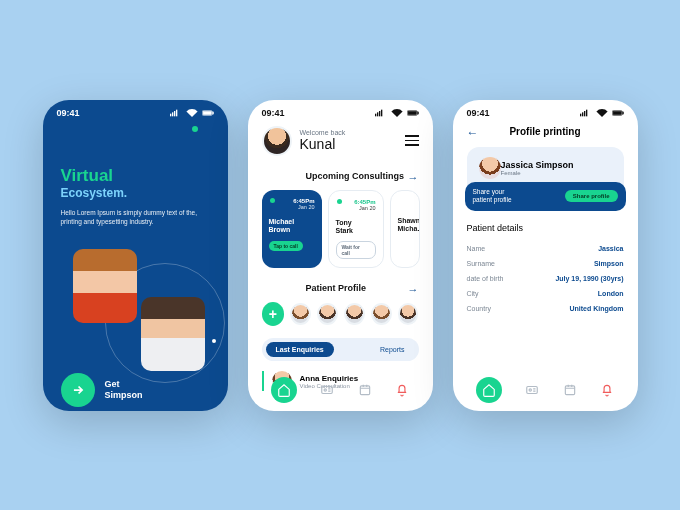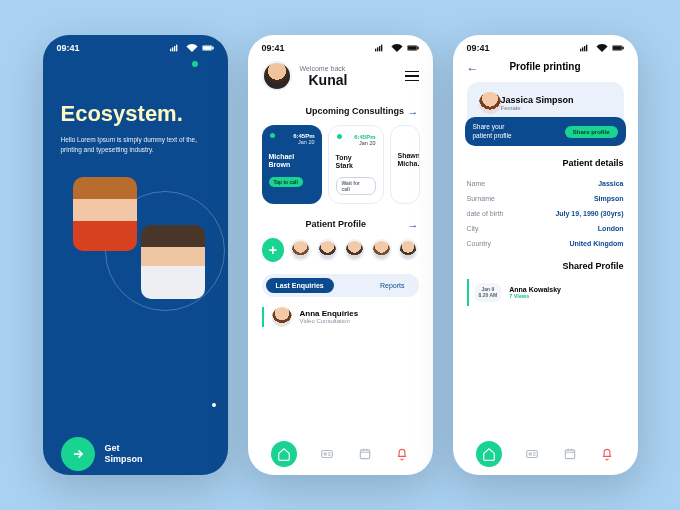--- a/index.html
+++ b/index.html
@@ -1,42 +1,42 @@
 <!DOCTYPE html>
 <html><head>
 <meta charset="utf-8">
 <style>
   * { box-sizing: border-box; margin: 0; padding: 0; font-family: -apple-system, BlinkMacSystemFont, 'Segoe UI', sans-serif; }
   body { background: #a9d1f1; width: 680px; height: 510px; display: flex; justify-content: center; align-items: center; gap: 20px; }
-  .phone { width: 185px; height: 440px; border-radius: 26px; background: #fff; position: relative; overflow: hidden; box-shadow: 0 12px 40px rgba(0,0,0,.18); }
+  .phone { width: 185px; height: 311px; border-radius: 26px; background: #fff; position: relative; overflow: hidden; box-shadow: 0 12px 40px rgba(0,0,0,.18); }
   .phone.splash { background: #0c4a8f; }
   .status-bar { display:flex; justify-content:space-between; align-items:center; padding:8px 14px 4px; font-size:9px; font-weight:600; color:#111; }
   .phone.splash .status-bar { color:#fff; }
   .signal { display:flex; align-items:center; gap:4px; font-size:8px; }
   .signal svg { width:12px; height:8px; }
   .splash-body { padding: 44px 18px 0 18px; color:#fff; position:relative; height:100%; }
   .title-line1 { color:#19d490; font-weight:700; font-size:17px; }
-  .title-line2 { color:#fef9c3; font-weight:700; font-size:22px; }
+  .title-line2 { color:#7dd3fc; font-weight:700; font-size:12px; }
   .subtitle { font-size:6.5px; line-height:1.5; margin-top:8px; max-width:150px; opacity:.9; }
   .photos { position:relative; margin-top:22px; height:140px; }
   .circle-outline { position:absolute; border:1px solid rgba(255,255,255,.25); border-radius:50%; width:120px; height:120px; top:14px; left:44px; }
   .photo { width:64px; height:74px; border-radius:10px; position:absolute; }
   .photo.a { top:0; left:12px; background:linear-gradient(180deg,#b86c2e 0 30%,#f3c7a6 30% 45%,#f3c7a6 45% 60%,#d84120 60% 100%); }
   .photo.b { top:48px; left:80px; background:linear-gradient(180deg,#4a3529 0 30%,#f0c5a2 30% 56%,#eeeff2 56% 100%); }
   .dot-green { position:absolute; width:6px; height:6px; border-radius:50%; background:#19d490; top:4px; right:30px; }
   .dot-white { position:absolute; width:4px; height:4px; border-radius:50%; background:#fff; bottom:90px; right:12px; }
   .get-started { position:absolute; bottom:26px; left:18px; display:flex; align-items:center; gap:10px; }
   .gs-btn { width:34px; height:34px; border-radius:50%; background:#19d490; display:flex; align-items:center; justify-content:center; }
   .gs-text { font-size:9px; color:#fff; line-height:1.2;font-weight:bold; }
   .dash-body { padding: 2px 14px 0 14px; }
   .user-row { display:flex; align-items:center; justify-content:space-between; margin-top:2px; }
   .user-left { display:flex; align-items:center; gap:8px; }
   .avatar { width:30px; height:30px; border-radius:50%; background:radial-gradient(circle at 50% 30%, #f1c39b 0 40%, #3a2a1e 40% 55%, #2e2524 55% 100%); border:2px solid #eef3f7; }
   .welcome { font-size:7px; color:#6b7785; }
-  .username { font-size:14px; font-weight:700; color:#111;margin-left:9px; }
+  .username { font-size:14px; font-weight:400; color:#111; }
   .menu { display:flex; flex-direction:column; gap:3px; }
   .menu span { width:14px; height:1.5px; background:#111; }
   .section-row { display:flex; justify-content:space-between; align-items:center; margin-top:14px;padding-left:44px; }
   .section-title { font-size:9px; font-weight:700; color:#111; }
   .arrow-link { color:#0c4a8f; font-size:11px; font-weight:700; }
   .cards { display:flex; gap:6px; margin-top:8px; }
   .card { border-radius:12px; padding:8px 7px; flex:0 0 60px; position:relative; }
   .card.primary { background:#0c4a8f; color:#fff; }
   .card.secondary { background:#fff; border:1px solid #e6ecf2; color:#111; flex:0 0 56px; }
   .card .dot { width:5px; height:5px; border-radius:50%; background:#19d490; position:absolute; top:8px; left:8px; }
@@ -68,21 +68,21 @@
   .detail-title { font-size:10px; font-weight:700; }
   .profile-card { margin:10px 14px 0; background:#eaf1fa; border-radius:12px; padding:10px 12px 20px; position:relative; }
   .pc-row { display:flex; align-items:center; }
   .pc-avatar { width:22px; height:22px; border-radius:50%; background:radial-gradient(circle at 50% 30%, #f3c9a8 0 42%, #7a3e1e 42% 58%, #e8dce0 58% 100%); }
   .pc-name { font-size:9px; font-weight:700; }
   .pc-sub { font-size:6px; color:#6b7785; }
   .share-bar { position:absolute; left:-2px; right:-2px; bottom:-12px; background:#0c4a8f; color:#fff; border-radius:10px; padding:6px 8px; display:flex; align-items:center; justify-content:space-between; }
   .share-text { font-size:6.5px; line-height:1.3; }
   .share-btn { background:#19d490; color:#063b24; font-size:6px; border-radius:9px; padding:3px 8px; font-weight:600; }
   .details-list { margin:24px 14px 0; }
-  .dsec-title { font-size:9px; font-weight:700; margin-bottom:8px;text-align:right; }
+  .dsec-title { font-size:9px; font-weight:400; margin-bottom:8px; }
   .drow { display:flex; justify-content:space-between; font-size:7px; padding:4px 0; }
   .drow .k { color:#7c8794; }
   .drow .v { color:#0c4a8f; font-weight:600; }
   .shared { margin:10px 14px 0; }
   .shared-card { border-left:2px solid #19d490; padding:4px 6px; display:flex; align-items:center; gap:8px; border-radius:0 8px 8px 0; }
   .sh-date { background:#f2f5f9; border-radius:6px; padding:3px 4px; font-size:5px; color:#5a6572; text-align:center; line-height:1.25; font-weight:600; }
   .sh-name { font-size:7px; font-weight:700; }
   .sh-sub { font-size:5.5px; color:#19c58b; font-weight:600; }
 </style>
 </head>
@@ -103,20 +103,21 @@
         </svg>
       <svg viewBox="0 0 22 10" fill="none" stroke="currentColor">
           <rect x="0.5" y="0.5" width="18" height="9" rx="2"></rect>
           <rect x="2" y="2" width="15" height="6" fill="currentColor"></rect>
           <rect x="19.5" y="3" width="1.5" height="4" fill="currentColor"></rect>
         </svg>
     </span>
   </div>
   <div class="splash-body">
     <span class="dot-green"></span>
+    <div class="title-line1">Virtual</div>
     <div class="title-line2">Ecosystem.</div>
     <div class="subtitle">Hello Lorem Ipsum is simply dummy text of the, printing and typesetting industry.</div>
     <div class="photos">
       <div class="circle-outline"></div>
       <div class="photo a"></div>
       <div class="photo b"></div>
     </div>
     <span class="dot-white"></span>
     <div class="get-started">
       <div class="gs-btn">
@@ -306,33 +307,20 @@
     <div class="drow">
         <span class="k">City</span>
         <span class="v">London</span>
       </div>
     <div class="drow">
         <span class="k">Country</span>
         <span class="v">United Kingdom</span>
       </div>
   </div>
 
-  <div class="shared">
-    <div class="dsec-title">Shared Profile</div>
-    <div class="shared-card">
-      <div class="sh-date">
-        <div>Jan 9</div>
-        <div>8.20 AM</div>
-      </div>
-      <div>
-        <div class="sh-name">Anna Kowalsky</div>
-        <div class="sh-sub">7 Views</div>
-      </div>
-    </div>
-  </div>
 
   <div class="nav">
     <div class="nav-home">
         <svg viewBox="0 0 24 24" fill="none" stroke="#fff" stroke-width="2">
           <path d="M3 11l9-8 9 8v10a2 2 0 01-2 2H5a2 2 0 01-2-2z"></path>
         </svg>
       </div>
     <div class="nav-item">
         <svg viewBox="0 0 24 24" fill="none" stroke="currentColor" stroke-width="2">
           <rect x="3" y="6" width="18" height="12" rx="2"></rect>

